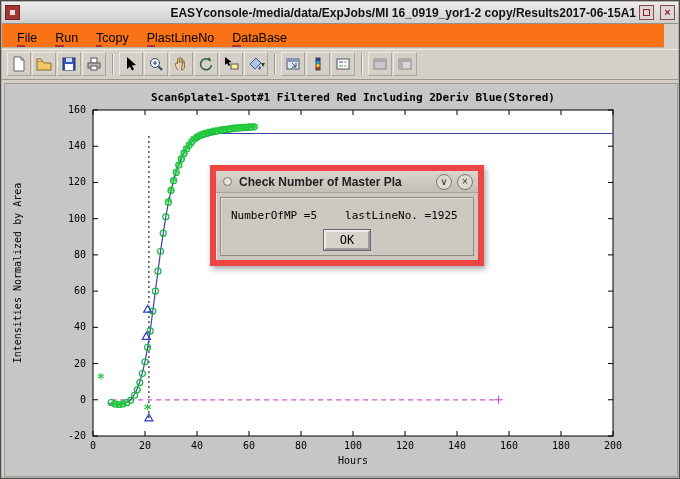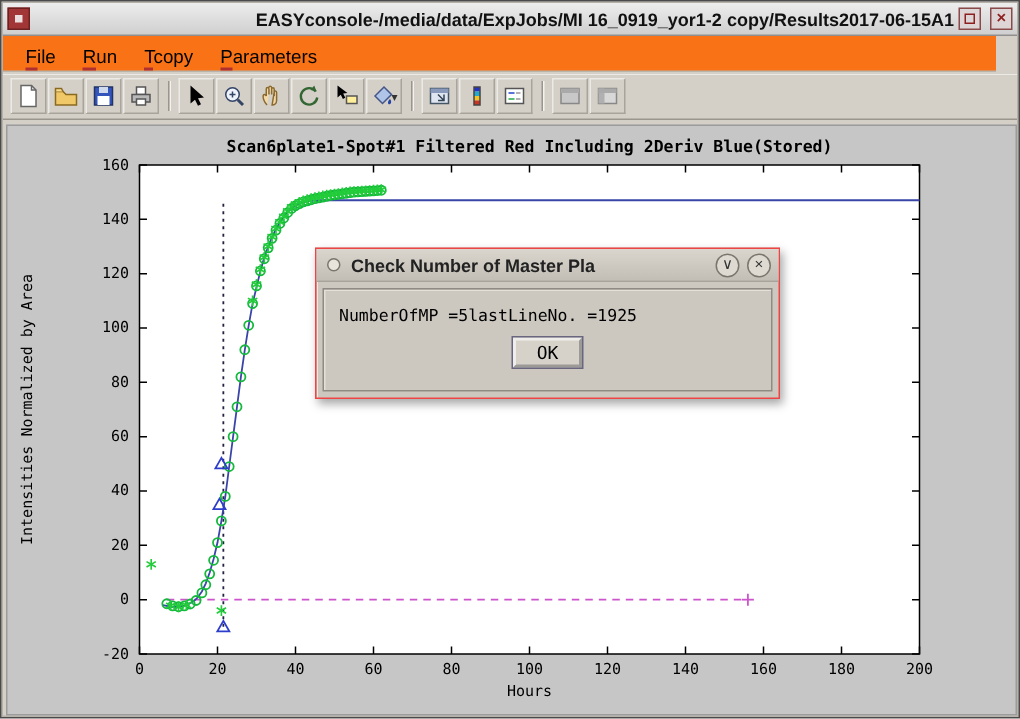--- a/index.html
+++ b/index.html
@@ -27,27 +27,27 @@
   .tbsep{width:2px;height:20px;border-left:1px solid #9a968e;border-right:1px solid #f4f2ee;margin:0 5px}
   .caret{font-size:8px;color:#333;margin-left:-2px}
 
   
   .figure{position:absolute;left:3px;top:82px;width:674px;height:394px;background:#c6c6c6;border:1px solid #9c9c9c}
   .figure svg{position:absolute;left:0;top:0}
   svg text{font-family:"DejaVu Sans Mono",monospace;font-size:10px;fill:#000}
   svg text.stitle{font-weight:bold;font-size:11px}
 
   
-  .dialog{position:absolute;left:209px;top:164px;width:310px;height:101px;background:#ccc8c0;border:1px solid #ef4444;box-shadow:2px 3px 6px rgba(0,0,0,.35),inset 1px 1px 0 #ece8e0;z-index:20}
+  .dialog{position:absolute;left:209px;top:164px;width:274px;height:101px;background:#ccc8c0;border:6px solid #ef4444;box-shadow:2px 3px 6px rgba(0,0,0,.35),inset 1px 1px 0 #ece8e0;z-index:20}
   .dialog-titlebar{height:22px;display:flex;align-items:center;padding:0 5px;background:linear-gradient(#dad6ce,#c2beb6);border-bottom:1px solid #a8a49c;cursor:default}
   .dlg-icon{width:9px;height:9px;border:1px solid #7a766e;border-radius:50%;background:#e8e4dc;margin:0 7px 0 2px;flex:0 0 auto}
   .dialog-title{flex:1;font-weight:bold;font-size:12px;color:#222;white-space:nowrap;overflow:hidden}
   .dlg-btn{width:16px;height:16px;flex:0 0 auto;border:1px solid #7a766e;border-radius:50%;background:#dedad2;font-size:10px;line-height:14px;text-align:center;color:#333;margin-left:5px;cursor:default}
   .dialog-body{position:absolute;left:4px;right:4px;top:26px;bottom:4px;border:1px solid #8f8b84;box-shadow:inset 1px 1px 0 #e4e0d8;background:#ccc8c0;padding:11px 10px 5px;font-family:"DejaVu Sans Mono",monospace;font-size:11px;color:#000}
-  .dialog-msg{display:flex;white-space:nowrap}
+  .dialog-msg{display:flex;gap:28px;white-space:nowrap}
   .ok-row{text-align:center;margin-top:8px}
   .ok-btn{font-family:"DejaVu Sans Mono",monospace;font-size:12px;color:#000;padding:1px 14px;background:#d6d2ca;border:2px outset #efede9;outline:1px solid #6a6680;cursor:default}
 </style>
 </head>
 <body>
 
 <div id="window">
 
   <div class="titlebar">
     <span class="win-btn fill">
@@ -57,21 +57,22 @@
     <span class="win-btn">
         <span class="sq"></span>
       </span>
     <span class="win-btn"><span>×</span></span>
   </div>
 
   <div class="menubar">
     <span class="menu-item"><span class="ac">F</span><span>ile</span></span>
     <span class="menu-item"><span class="ac">R</span><span>un</span></span>
     <span class="menu-item"><span class="ac">T</span><span>copy</span></span>
-    <span class="menu-item"><span class="ac">P</span><span>arameters</span></span>
+    <span class="menu-item"><span class="ac">P</span><span>lastLineNo</span></span>
+    <span class="menu-item"><span class="ac">D</span><span>ataBase</span></span>
   </div>
 
   <div class="toolbar">
     <span class="tb">
         <svg width="18" height="18">
           <path d="M4 2h7l3 3v11H4z" fill="#ffffff" stroke="#666"></path>
           <path d="M11 2v3h3" fill="none" stroke="#666"></path>
         </svg>
       </span>
     <span class="tb">

